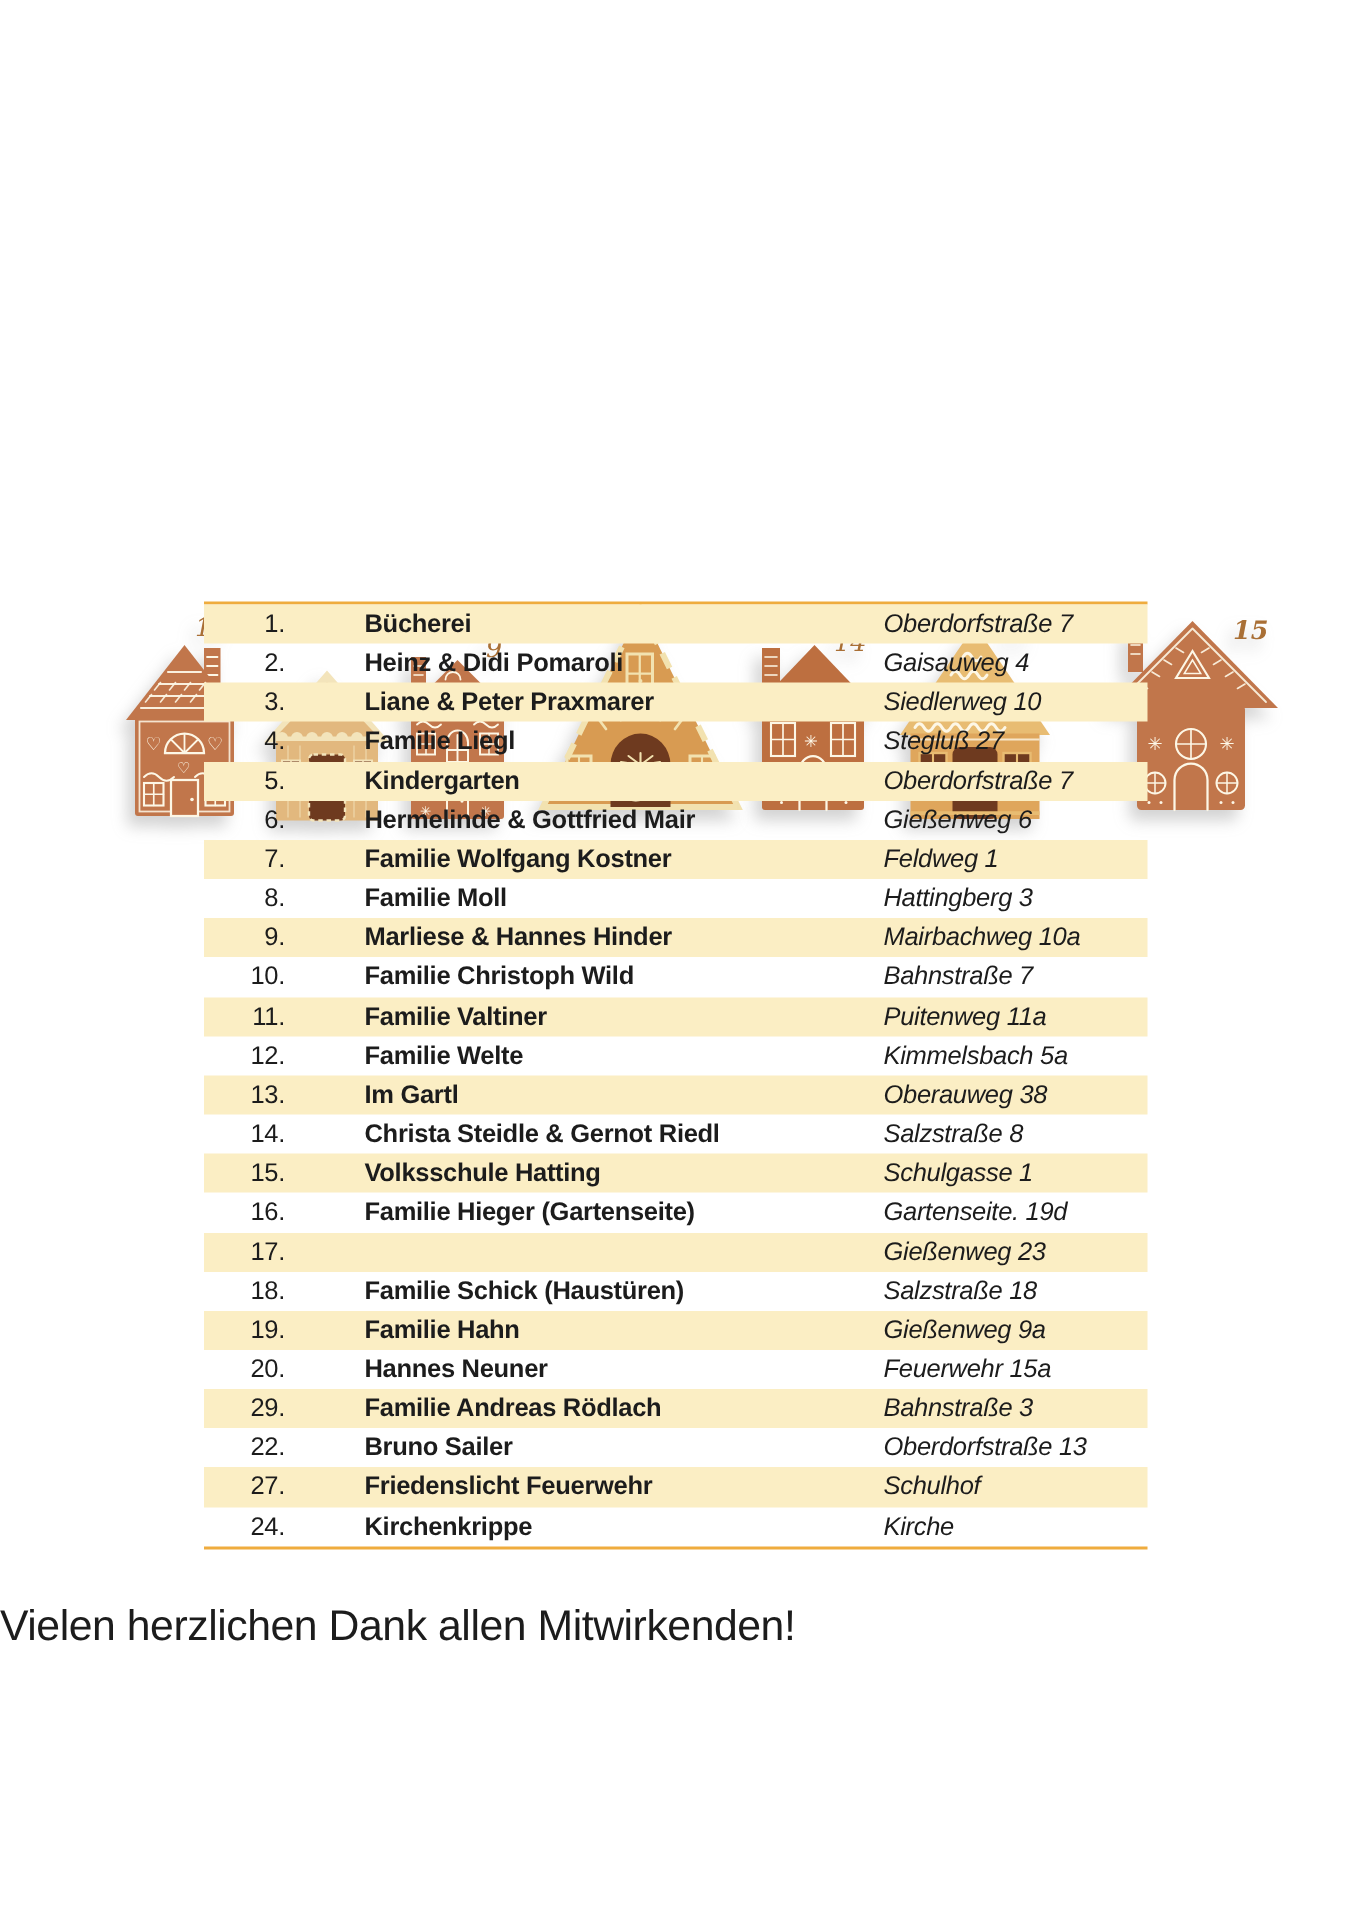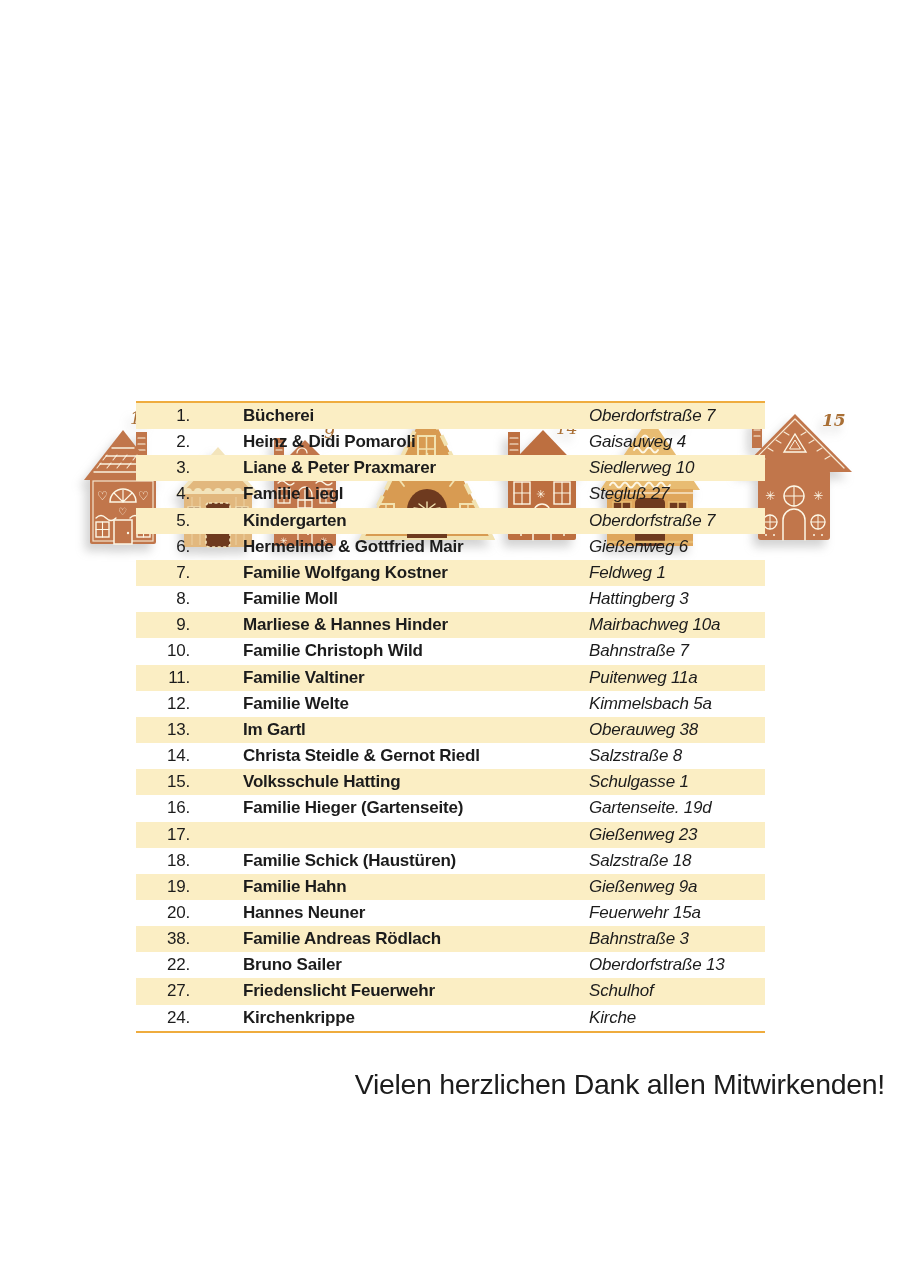--- a/index.html
+++ b/index.html
@@ -34,21 +34,21 @@
   .calendar-table{position:absolute;left:136px;top:401px;width:629px;
     border-top:2px solid var(--gold);border-bottom:2px solid var(--gold);}
   .row{position:relative;height:26.17px;font-size:17px;line-height:26.17px;
     letter-spacing:-0.2px;}
   .row.stripe{background:var(--stripe);}
   .row .num{position:absolute;left:0;top:0;width:54px;text-align:right;}
   .row .name{position:absolute;left:107px;top:0;font-weight:bold;}
   .row .addr{position:absolute;left:453px;top:0;font-style:italic;}
 
   
-  .thanks{position:absolute;left:0;top:1068px;width:885px;text-align:right;
+  .thanks{position:absolute;left:0;top:1068px;width:885px;text-align:left;
     font-size:28.5px;letter-spacing:-0.3px;color:var(--ink);}
 </style>
 </head>
 <body>
 
 <div class="page">
 
   <div class="houses">
 
     <div class="house" style="left:76px;top:212px;">
@@ -317,21 +317,21 @@
       <span class="num">19.</span>
       <span class="name">Familie Hahn</span>
       <span class="addr">Gießenweg 9a</span>
     </div>
       <div class="row">
       <span class="num">20.</span>
       <span class="name">Hannes Neuner</span>
       <span class="addr">Feuerwehr 15a</span>
     </div>
       <div class="row stripe">
-      <span class="num">38.</span>
+      <span class="num">29.</span>
       <span class="name">Familie Andreas Rödlach</span>
       <span class="addr">Bahnstraße 3</span>
     </div>
       <div class="row">
       <span class="num">22.</span>
       <span class="name">Bruno Sailer</span>
       <span class="addr">Oberdorfstraße 13</span>
     </div>
       <div class="row stripe">
       <span class="num">27.</span>

